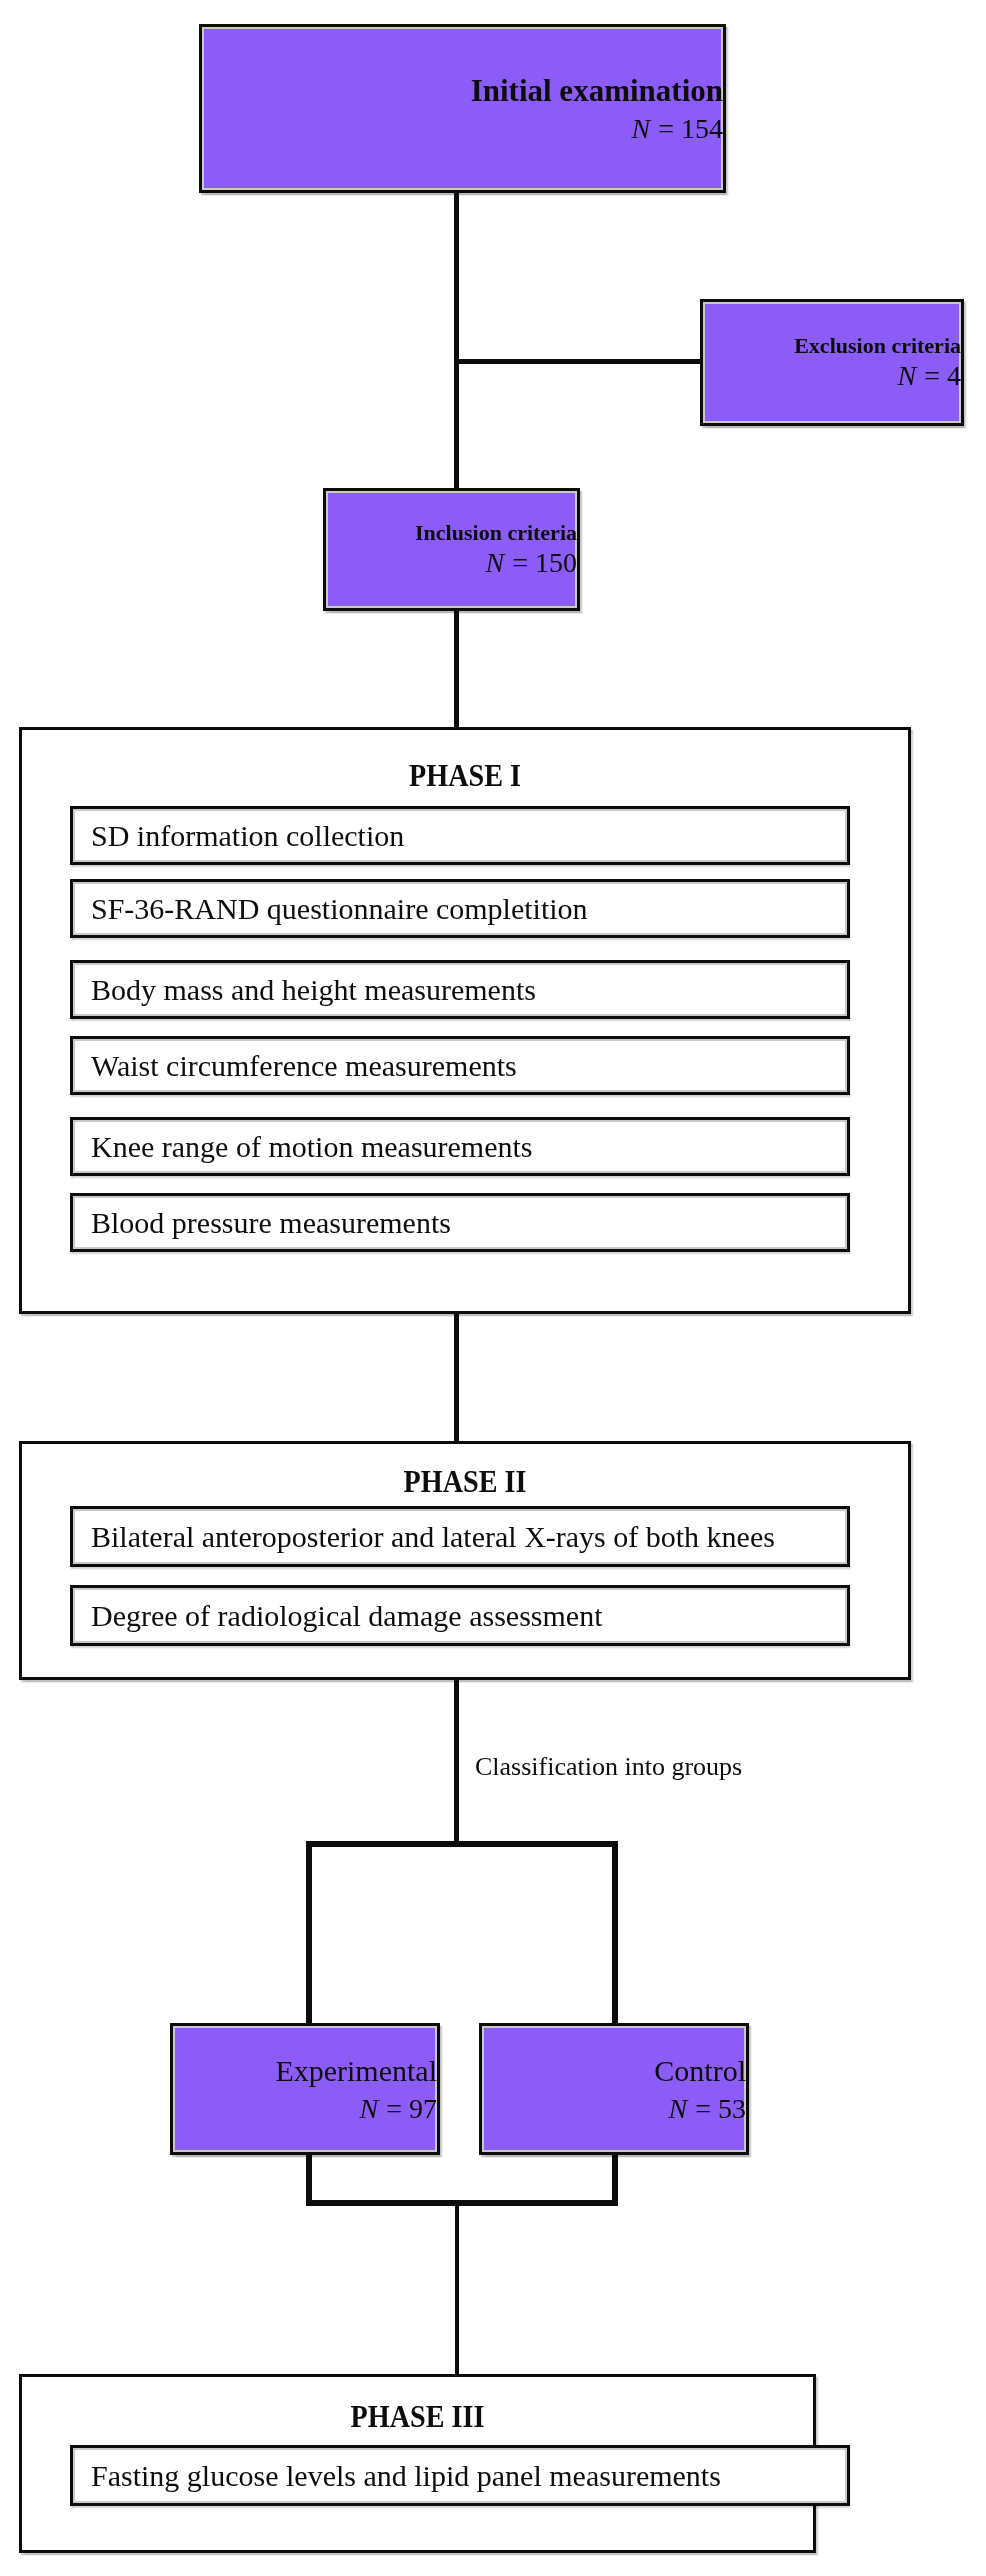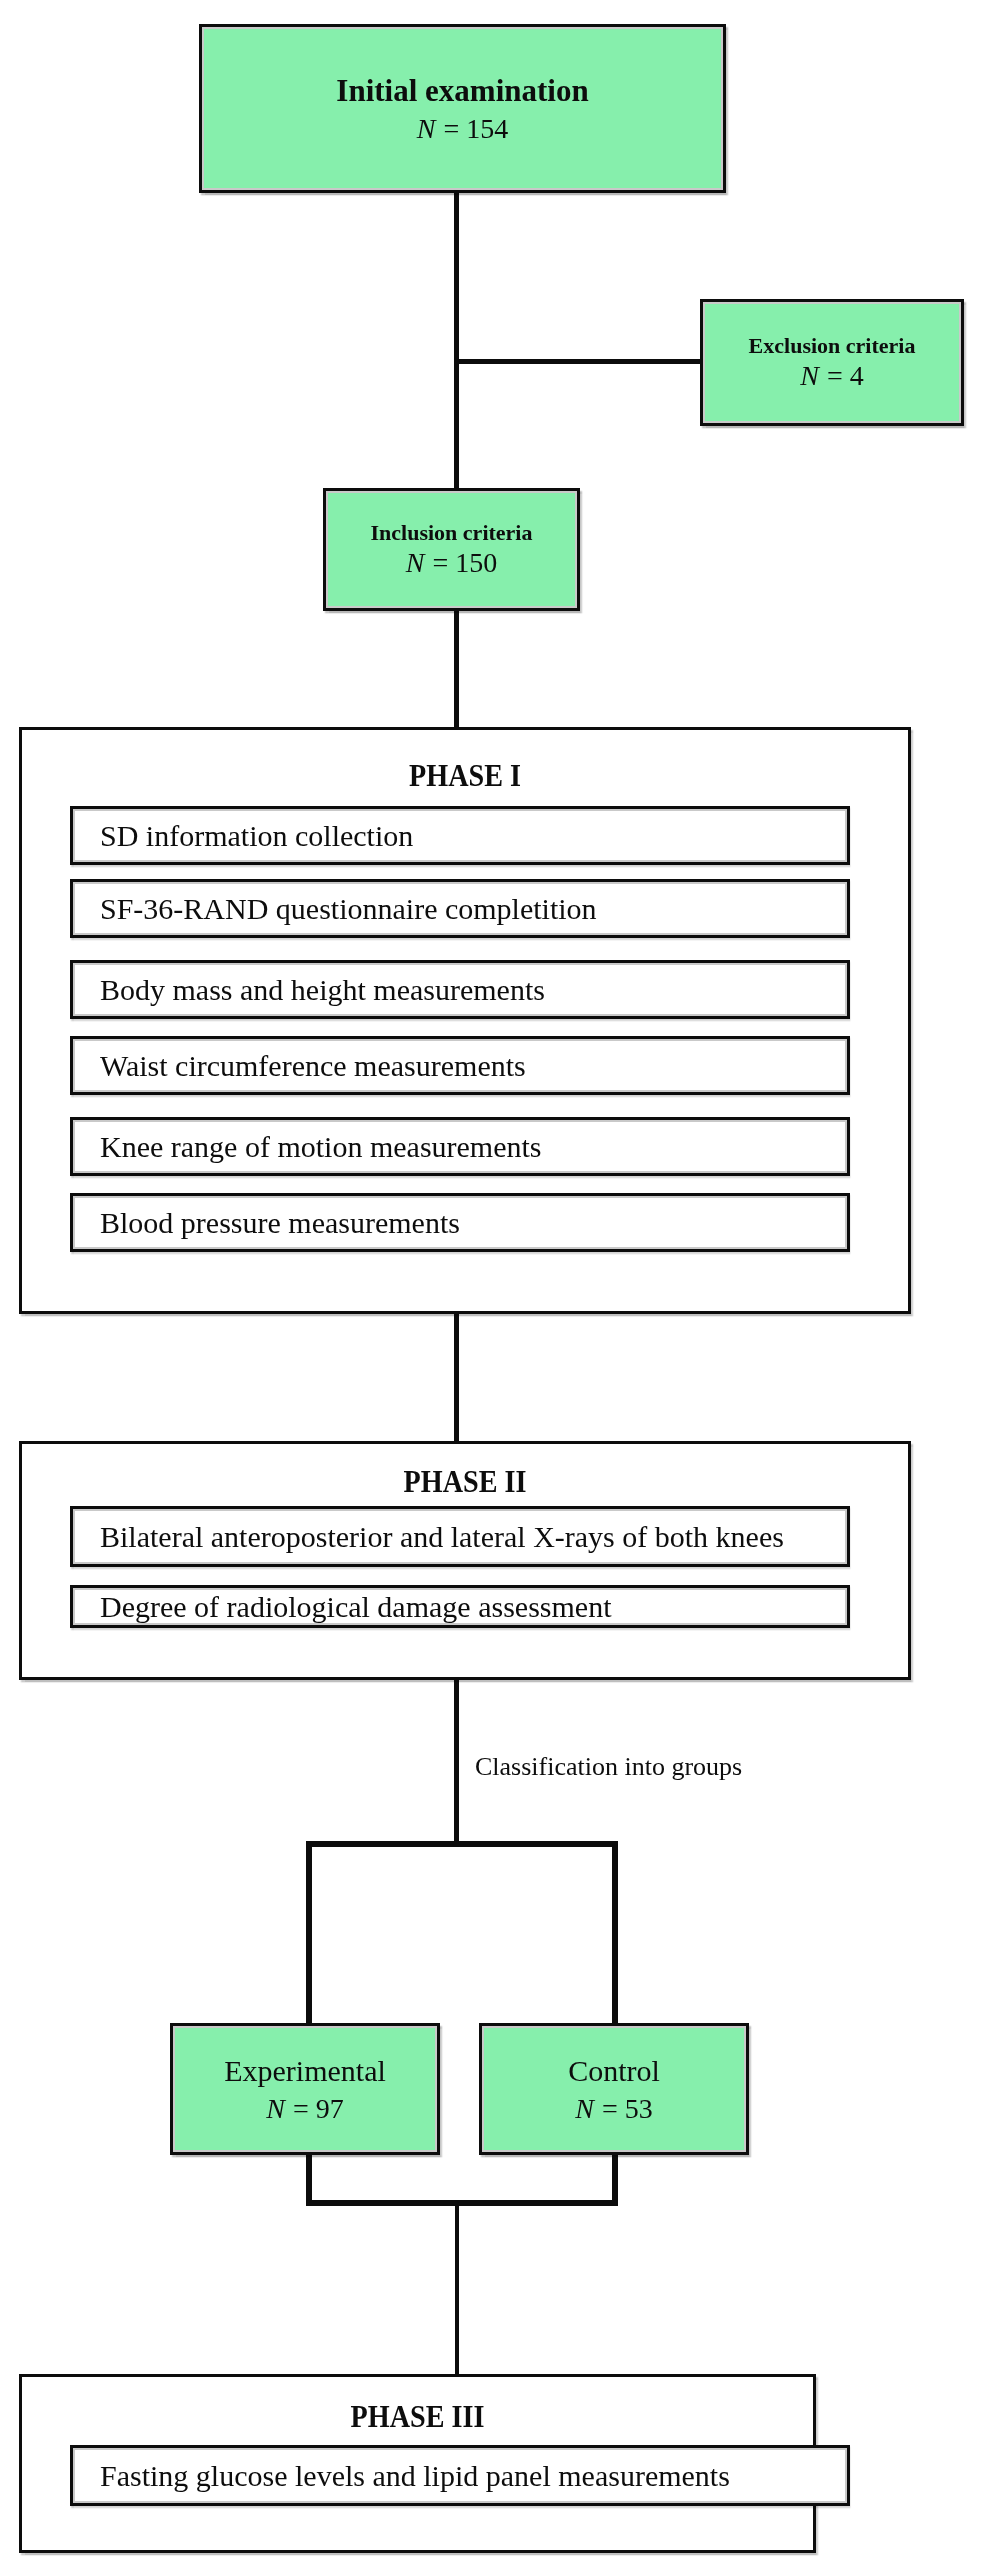--- a/index.html
+++ b/index.html
@@ -7,24 +7,24 @@
     width:987px;height:2576px;background:#ffffff;
     font-family:"Liberation Serif","DejaVu Serif",serif;color:#0d0d0d;
   }
   .figure{position:relative;width:987px;height:2576px;background:#ffffff;overflow:hidden}
 
   
   .line{position:absolute;background:#0c0c0c}
 
   
   .box{
-    position:absolute;box-sizing:border-box;background:#86efac;
+    position:absolute;box-sizing:border-box;background:#8b5cf6;
     border:3.4px solid #0c0c0c;
     box-shadow:inset 0 0 0 2px #c9c9c9, 2px 2.7px 1.4px rgba(0,0,0,.28);
-    display:flex;flex-direction:column;align-items:center;justify-content:center;
+    display:flex;flex-direction:column;align-items:flex-end;justify-content:center;
     text-align:center;
   }
   .box .title{font-weight:bold;font-size:22px;line-height:1.2}
   .box .title.plain{font-weight:normal;font-size:30px}
   .box .title.big{font-size:31px}
   .nline{font-size:28px;margin-top:3px}
   .nvar{font-style:italic;margin-right:8px}
 
   
   .panel{
@@ -34,21 +34,21 @@
   }
   .phase-title{
     position:absolute;left:0;right:0;text-align:center;
     font-weight:bold;font-size:32px;transform:scaleX(.88);
   }
   .item{
     position:absolute;box-sizing:border-box;background:#ffffff;
     border:3.4px solid #0c0c0c;
     box-shadow:inset 0 0 0 2px #c9c9c9, 1.4px 2px 1.4px rgba(0,0,0,.22);
     display:flex;align-items:center;
-    font-size:30px;padding-left:27px;
+    font-size:30px;padding-left:18px;
   }
   .float-label{position:absolute;font-size:26px;white-space:nowrap}
 </style>
 </head>
 <body>
 
 <div class="figure">
 
   <div class="line" style="left:454px;top:191px;width:4.7px;height:298px"></div>
   <div class="line" style="left:454px;top:359px;width:247px;height:4.7px"></div>
@@ -90,21 +90,21 @@
     <div class="item" style="left:48px;top:149px;width:780px;height:59px">SF-36-RAND questionnaire completition</div>
     <div class="item" style="left:48px;top:230px;width:780px;height:59px">Body mass and height measurements</div>
     <div class="item" style="left:48px;top:387px;width:780px;height:59px">Knee range of motion measurements</div>
     <div class="item" style="left:48px;top:306px;width:780px;height:59px">Waist circumference measurements</div>
     <div class="item" style="left:48px;top:463px;width:780px;height:59px">Blood pressure measurements</div>
   </div>
 
   <div class="panel" style="left:19px;top:1441px;width:892px;height:239px">
     <div class="phase-title" style="top:19px">PHASE II</div>
     <div class="item" style="left:48px;top:62px;width:780px;height:61px">Bilateral anteroposterior and lateral X-rays of both knees</div>
-    <div class="item" style="left:48px;top:141px;width:780px;height:43px">Degree of radiological damage assessment</div>
+    <div class="item" style="left:48px;top:141px;width:780px;height:61px">Degree of radiological damage assessment</div>
   </div>
 
   <div class="float-label" style="left:475px;top:1752px">Classification into groups</div>
 
   <div class="box" style="left:170px;top:2023px;width:270px;height:132px">
     <div class="title plain">Experimental</div>
     <div class="nline" style="margin-top:4px">
       <span class="nvar">N</span><span>= 97</span>
     </div>
   </div>

